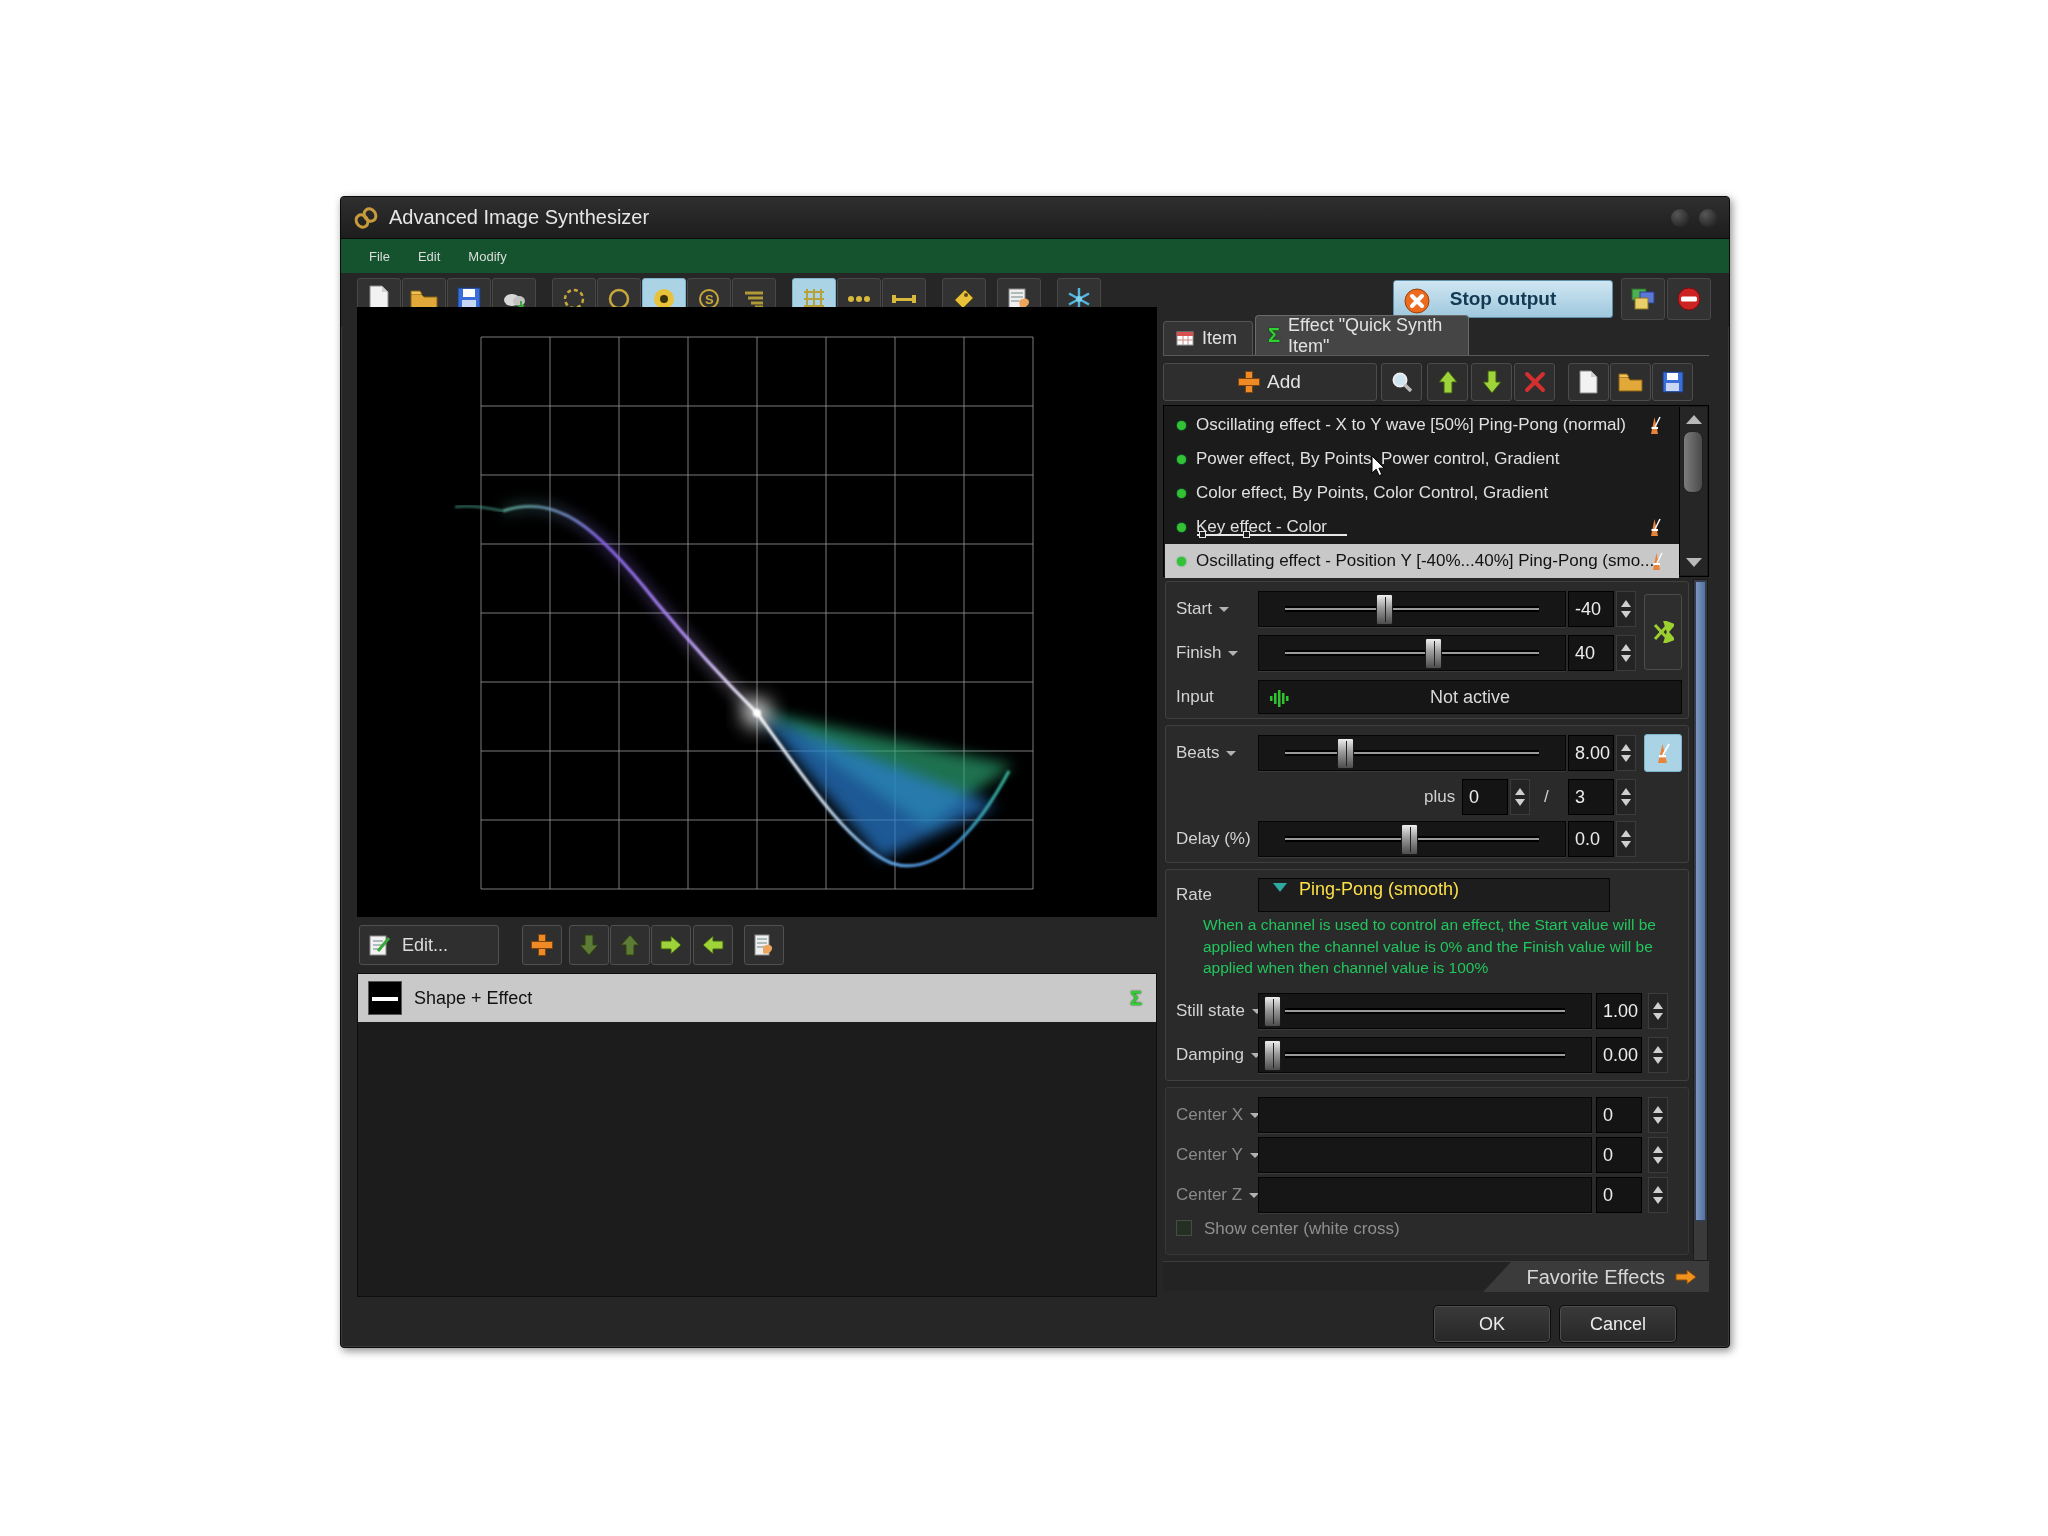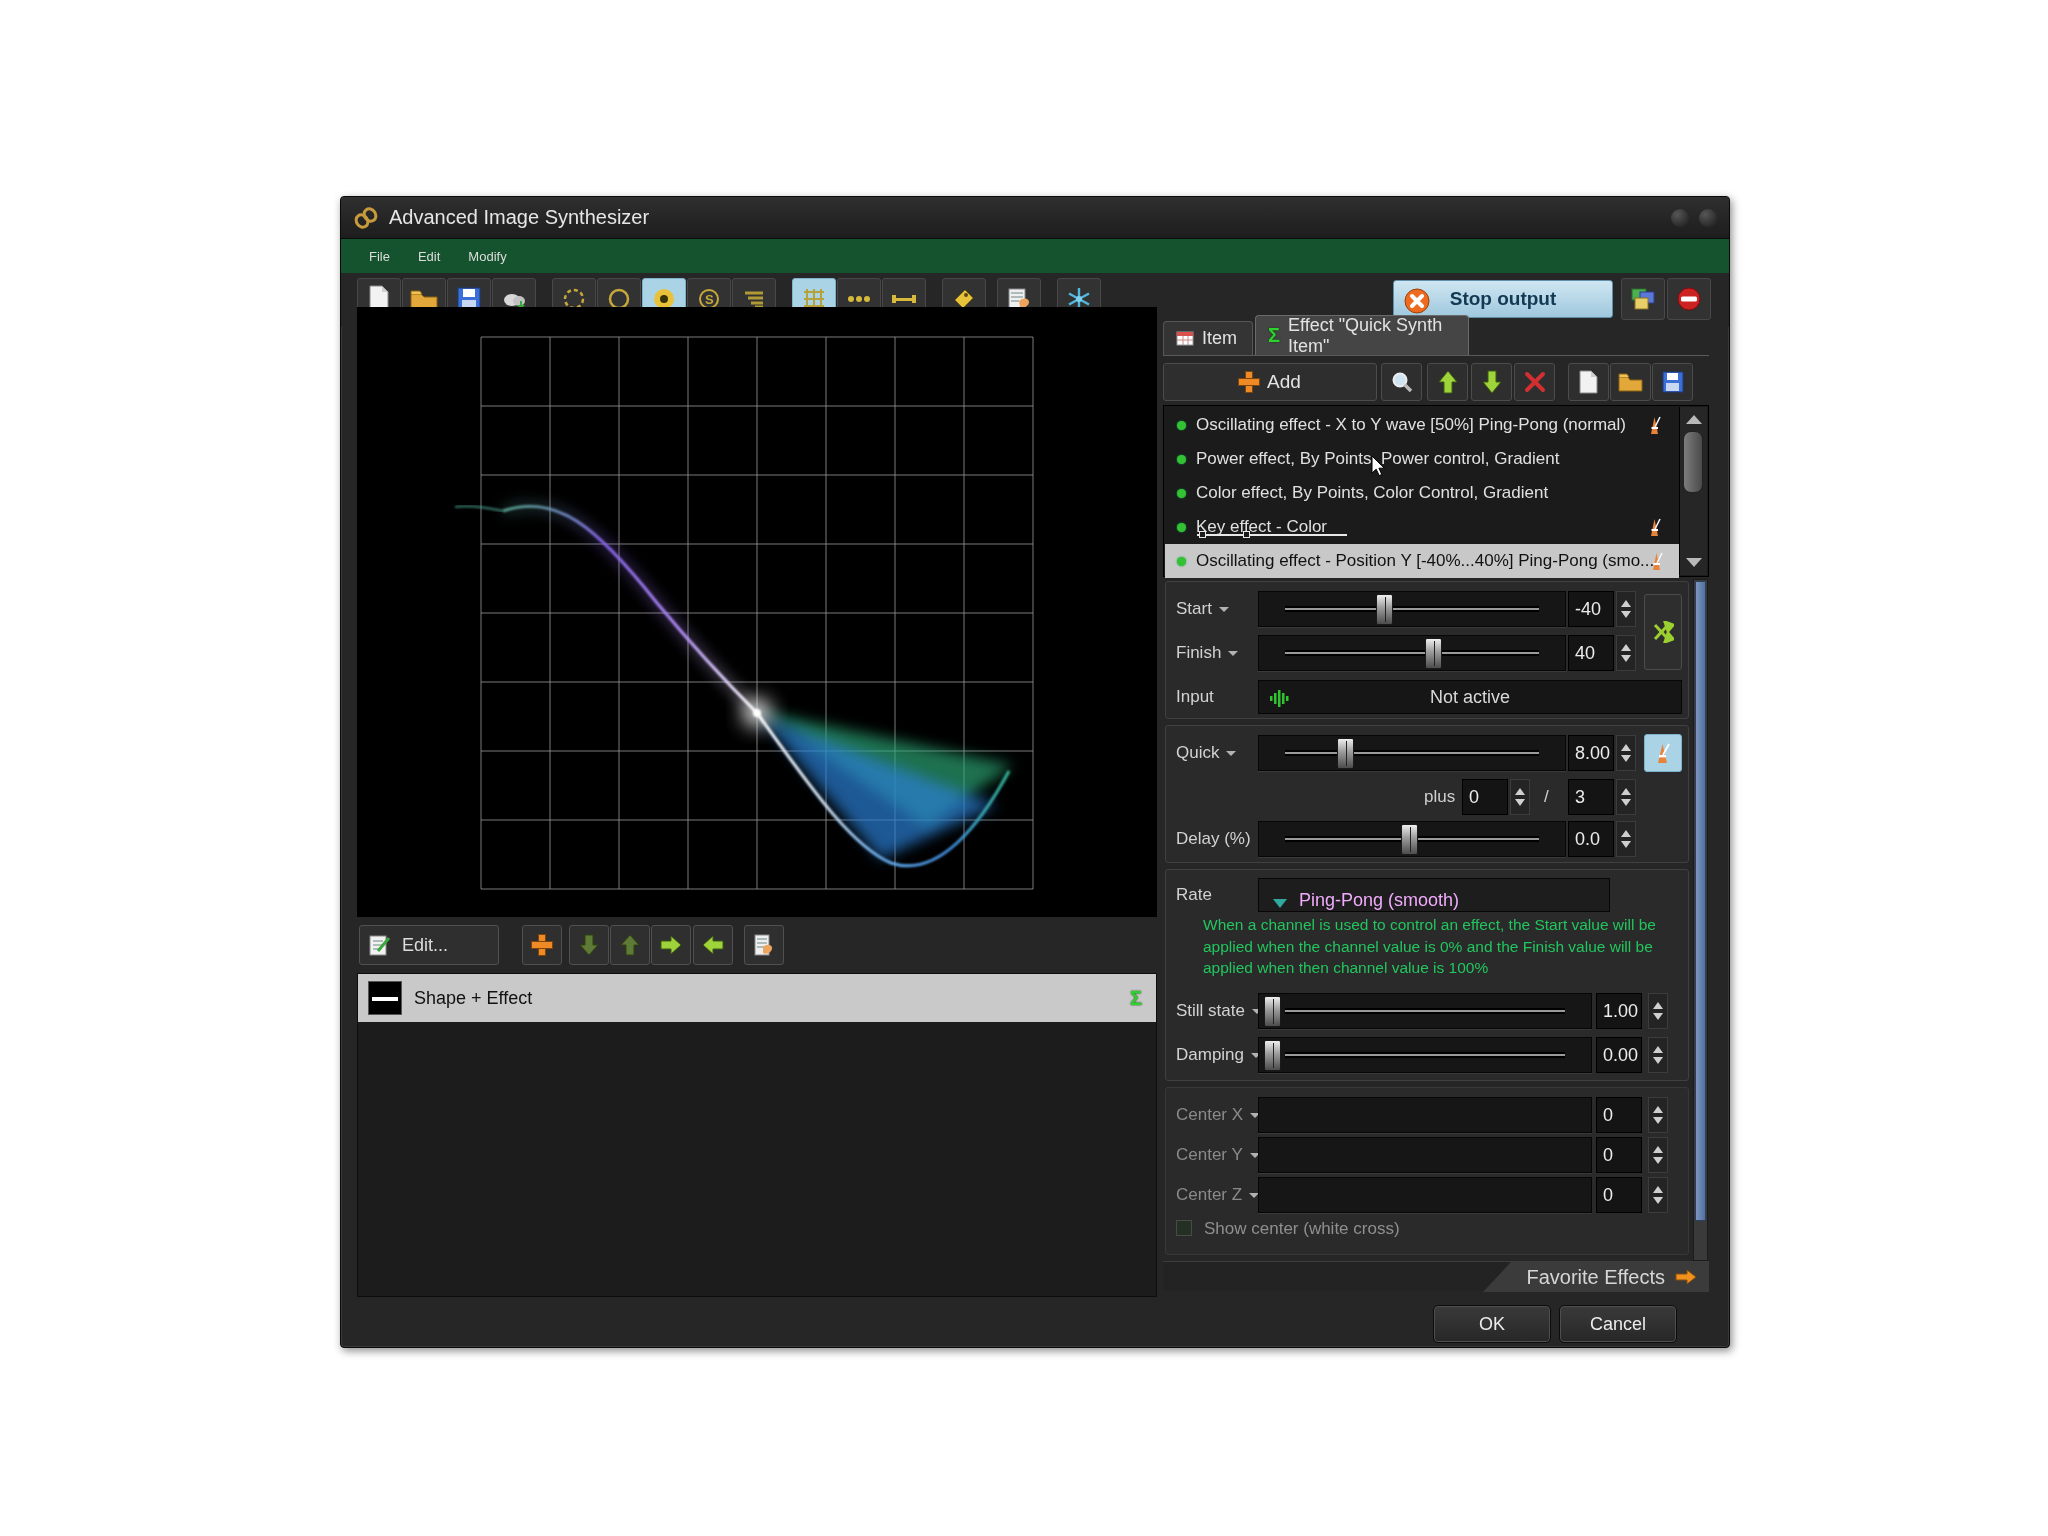--- a/index.html
+++ b/index.html
@@ -115,21 +115,21 @@
           display:flex; align-items:center; justify-content:center; }
   .wide .well { width:334px; }
   .wide .vbox { left:430px; }
   .wide .spin { left:482px; }
 
   .inwell { position:absolute; left:92px; top:2px; width:424px; height:34px; background:#161616; border:1px solid #060606;
             display:flex; align-items:center; justify-content:center; color:#d8d8d8; font-size:18px; }
   .inwell svg { position:absolute; left:10px; top:7px; }
 
   .ddown { position:absolute; left:92px; top:2px; width:352px; height:34px; background:#1d1d1d; border:1px solid #060606;
-           display:flex; align-items:flex-end; gap:12px; padding-left:14px; color:#f0abfc; font-size:18px; }
+           display:flex; align-items:flex-start; gap:12px; padding-left:14px; color:#fde047; font-size:18px; }
   .ddcaret { width:0; height:0; border:7px solid transparent; border-top:9px solid #2fa8a0; transform:translateY(4px); }
 
   .desc { position:absolute; left:37px; top:44px; width:466px; color:#22c55e; font-size:15.5px; line-height:1.4; }
 
   .chk { position:absolute; left:10px; top:4px; width:16px; height:16px; background:#233023; border:1px solid #4a4a4a; }
   .chklbl { position:absolute; left:38px; top:3px; color:#8f8f8f; font-size:17px; }
 
   .pscroll { position:absolute; left:1352px; top:382px; width:15px; height:682px; background:#3a3a3a; border:1px solid #1c1c1c; }
   .pscroll .bth { position:absolute; left:1px; top:1px; width:11px; height:640px; background:linear-gradient(90deg,#7d96c0,#54719f); border:1px solid #2e3f5e; }
 
@@ -541,21 +541,21 @@
               <rect x="17" y="8" width="2.5" height="5"></rect>
             </g>
           </svg>
         <span>Not active</span>
       </div>
     </div>
   </div>
 
   <div class="group" style="top:528px; height:138px">
     <div class="prow" style="top:8px">
-      <span class="plabel"><span>Quick</span><span class="caret"></span></span>
+      <span class="plabel"><span>Beats</span><span class="caret"></span></span>
       <div class="well">
           <div class="track"></div>
           <div class="sth" style="left: 28%;"></div>
         </div>
       <div class="vbox">8.00</div>
       <div class="spin">
           <span class="u"></span>
           <span class="d"></span>
         </div>
       <div class="xtra" style="top:0; height:38px; background:#abd3e6; border-color:#7fb3cc">

